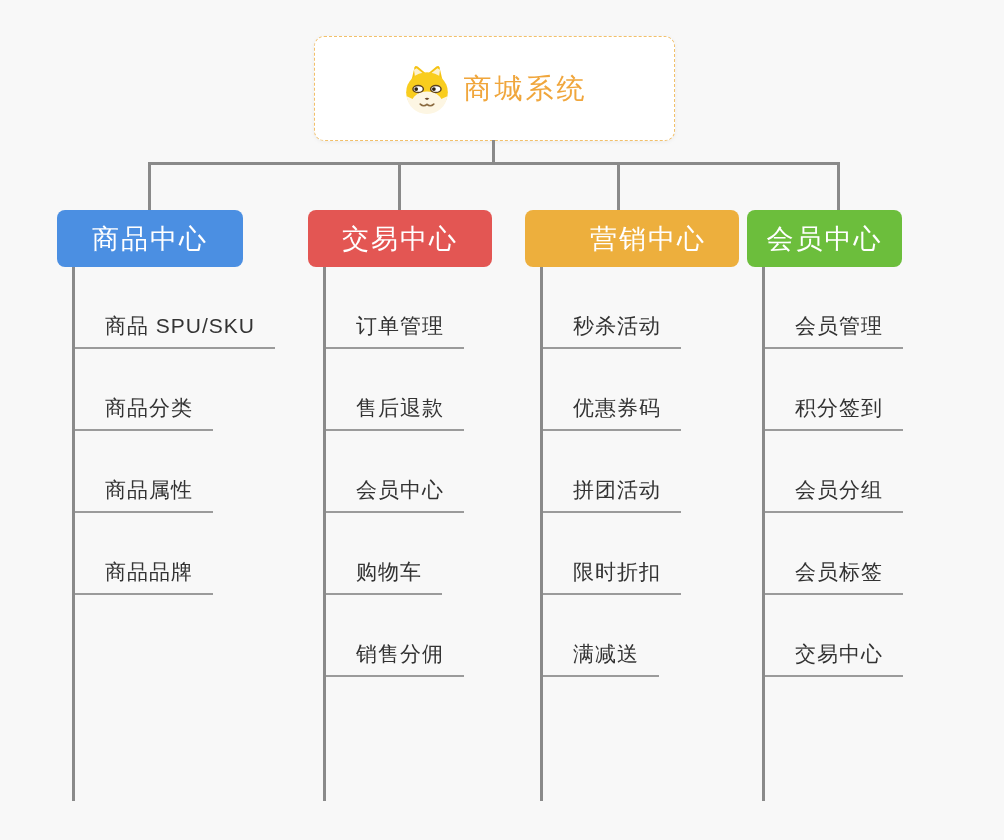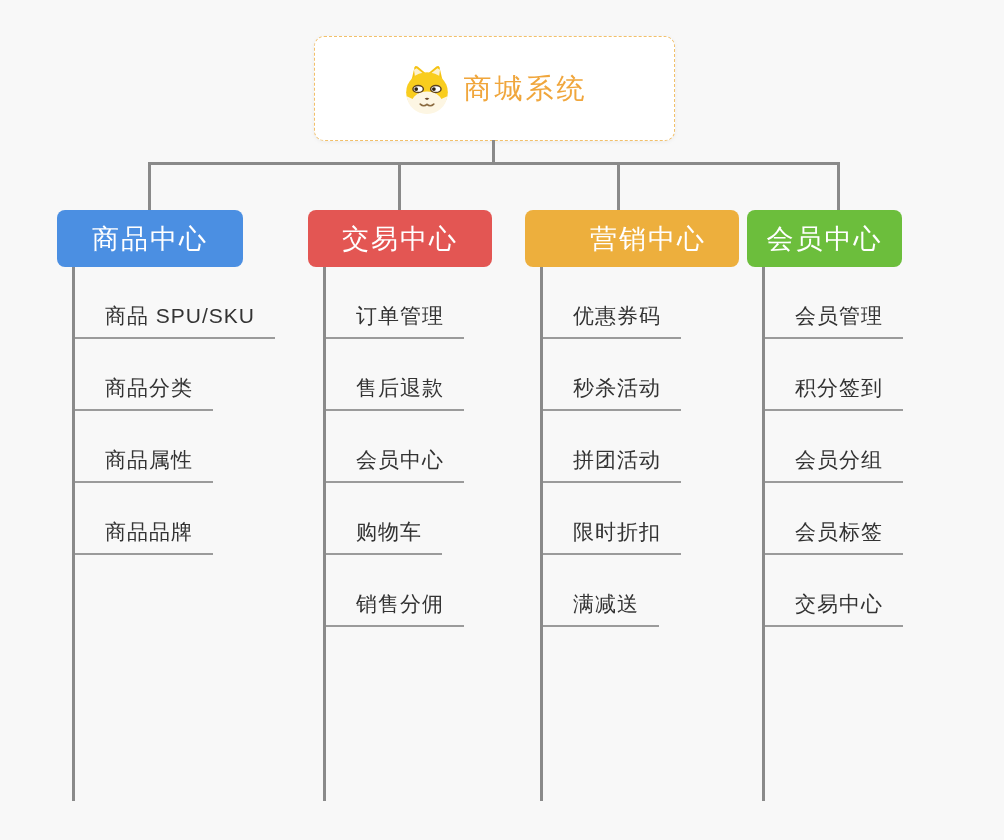--- a/index.html
+++ b/index.html
@@ -23,21 +23,21 @@
   
   .branch{position:absolute;top:210px;}
   .branch-0{left:57px;}  .branch-0 .hdr{width:186px;}
   .branch-1{left:308px;} .branch-1 .hdr{width:184px;}
   .branch-2{left:525px;} .branch-2 .hdr{width:214px;padding-left:32px;}
   .branch-3{left:747px;} .branch-3 .hdr{width:155px;border-radius:8px;}
   .hdr{height:57px;border-radius:8px;display:flex;align-items:center;justify-content:center;
     color:#ffffff;font-size:27px;letter-spacing:2px;box-sizing:border-box;}
   .rows{position:relative;}
   .trunk{position:absolute;left:15px;top:0;width:3px;height:534px;background:#8a8a8a;}
-  .row{height:72px;display:flex;align-items:flex-end;padding-left:15px;}
+  .row{height:82px;display:flex;align-items:flex-end;padding-left:15px;}
   .leaf{display:inline-block;white-space:nowrap;font-size:21px;color:#333333;letter-spacing:1px;
     padding:0 20px 7px 33px;border-bottom:2px solid #9b9b9b;}
 </style>
 </head>
 <body>
 
 <div class="canvas">
 
   <div class="root-node">
     <svg class="root-icon" viewBox="0 0 48 48" aria-hidden="true">
@@ -104,24 +104,24 @@
           <span class="leaf">销售分佣</span>
         </div>
     </div>
   </div>
 
   <div class="branch branch-2">
     <div class="hdr" style="background: rgb(237, 175, 61);">营销中心</div>
     <div class="rows">
       <div class="trunk"></div>
       <div class="row">
-          <span class="leaf">优惠券码</span>
+          <span class="leaf">秒杀活动</span>
         </div>
       <div class="row">
-          <span class="leaf">秒杀活动</span>
+          <span class="leaf">优惠券码</span>
         </div>
       <div class="row">
           <span class="leaf">拼团活动</span>
         </div>
       <div class="row">
           <span class="leaf">限时折扣</span>
         </div>
       <div class="row">
           <span class="leaf">满减送</span>
         </div>

